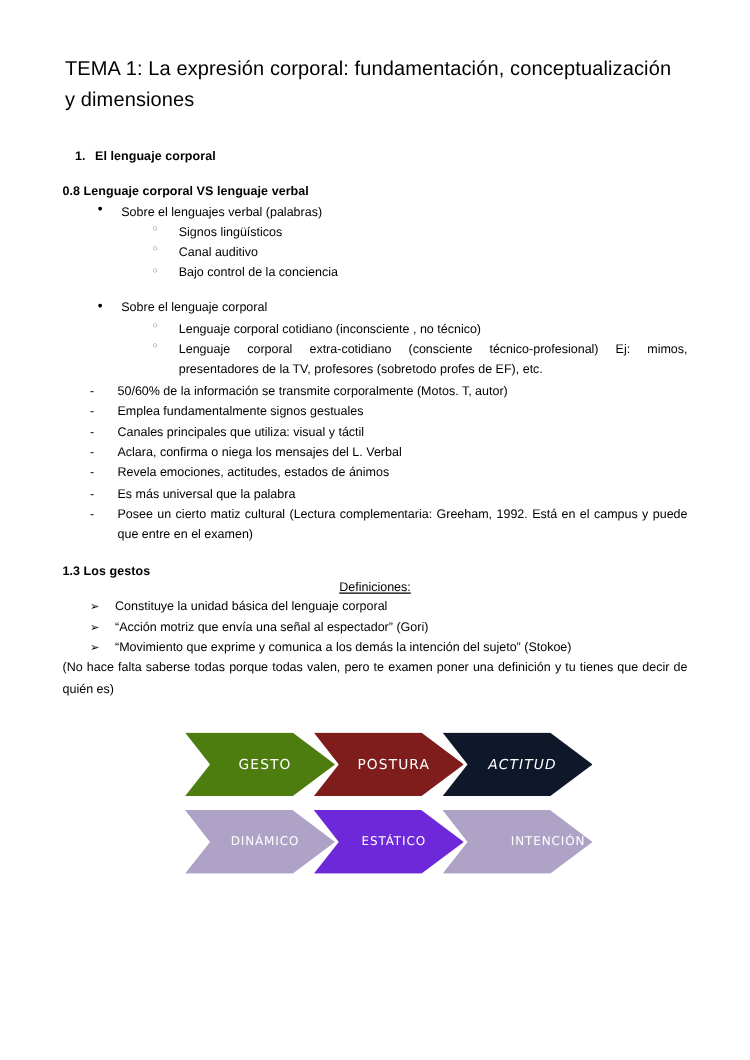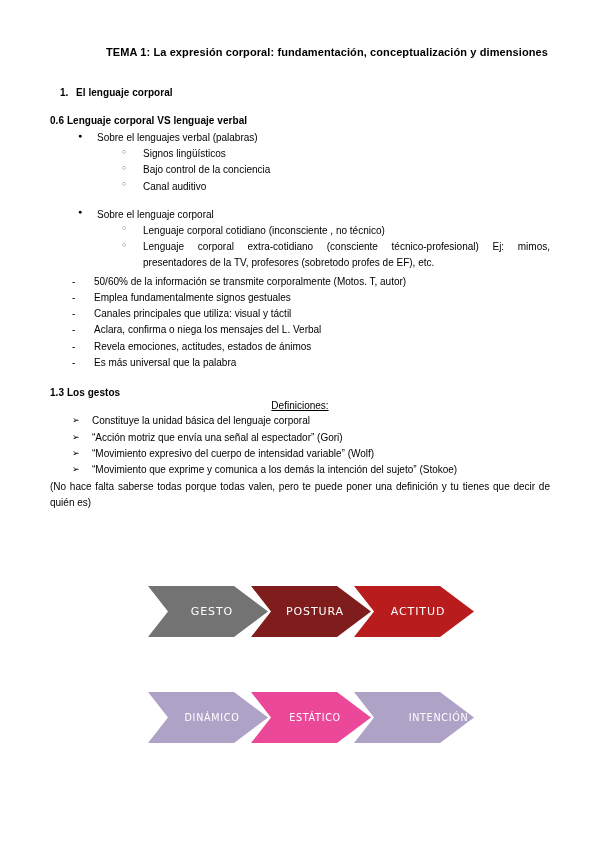--- a/index.html
+++ b/index.html
@@ -19,23 +19,23 @@
   .page {
     width: 600px;
     height: 848px;
     box-sizing: border-box;
     padding: 44px 50px 0 50px;
     position: relative;
   }
 
   
   .doc-title {
-    font-size: 11px;
-    font-weight: bold;
-    text-align: right;
+    font-size: 16px;
+    font-weight: normal;
+    text-align: left;
     line-height: 1.55;
     letter-spacing: 0.1px;
     margin: 0 0 0 0;
     padding: 0 2px;
   }
 
   
   .num-heading {
     font-size: 10px;
     font-weight: bold;
@@ -192,29 +192,29 @@
 
 <div class="page">
 
   <h1 class="doc-title">TEMA 1: La expresión corporal: fundamentación, conceptualización y dimensiones</h1>
 
   <div class="num-heading">
     <span class="num">1.</span>
     <span>El lenguaje corporal</span>
   </div>
 
-  <div class="sec-heading">0.6 Lenguaje corporal VS lenguaje verbal</div>
+  <div class="sec-heading">0.8 Lenguaje corporal VS lenguaje verbal</div>
 
   <ul class="lvl1">
     <li>
       <span>Sobre el lenguajes verbal (palabras)</span>
       <ul class="lvl2">
         <li>Signos lingüísticos</li>
+        <li>Canal auditivo</li>
         <li>Bajo control de la conciencia</li>
-        <li>Canal auditivo</li>
       </ul>
     </li>
   </ul>
 
   <ul class="lvl1" style="margin-top:12px;">
     <li>
       <span>Sobre el lenguaje corporal</span>
       <ul class="lvl2">
         <li>Lenguaje corporal cotidiano (inconsciente , no técnico)</li>
         <li>Lenguaje corporal extra-cotidiano (consciente técnico-profesional) Ej: mimos, presentadores de la TV, profesores (sobretodo profes de EF), etc.</li>
@@ -222,52 +222,52 @@
     </li>
   </ul>
 
   <ul class="dash">
     <li>50/60% de la información se transmite corporalmente (Motos. T, autor)</li>
     <li>Emplea fundamentalmente signos gestuales</li>
     <li>Canales principales que utiliza: visual y táctil</li>
     <li>Aclara, confirma o niega los mensajes del L. Verbal</li>
     <li>Revela emociones, actitudes, estados de ánimos</li>
     <li>Es más universal que la palabra</li>
+    <li>Posee un cierto matiz cultural (Lectura complementaria: Greeham, 1992. Está en el campus y puede que entre en el examen)</li>
   </ul>
 
   <div class="sec-heading tight">1.3 Los gestos</div>
   <div class="underlined">Definiciones:</div>
   <ul class="arrow">
     <li>Constituye la unidad básica del lenguaje corporal</li>
     <li>“Acción motriz que envía una señal al espectador” (Gori)</li>
-    <li>“Movimiento expresivo del cuerpo de intensidad variable” (Wolf)</li>
     <li>“Movimiento que exprime y comunica a los demás la intención del sujeto” (Stokoe)</li>
   </ul>
-  <p class="para">(No hace falta saberse todas porque todas valen, pero te puede poner una definición y tu tienes que decir de quién es)</p>
+  <p class="para">(No hace falta saberse todas porque todas valen, pero te examen poner una definición y tu tienes que decir de quién es)</p>
 
   <div class="chev-block" style="top:586px;">
     <div class="chev-row">
-      <div class="chev" style="background: #737373;">
+      <div class="chev" style="background: #4d7c0f;">
         <span class="chev-label" style="color: rgb(255, 255, 255);">GESTO</span>
       </div>
       <div class="chev" style="background: #7f1d1d;">
         <span class="chev-label" style="color: rgb(255, 255, 255);">POSTURA</span>
       </div>
-      <div class="chev" style="background: #b91c1c;">
+      <div class="chev" style="background: #0f172a; font-style: italic;">
         <span class="chev-label" style="color: rgb(255, 255, 255);">ACTITUD</span>
       </div>
     </div>
   </div>
 
-  <div class="chev-block" style="top:692px;">
+  <div class="chev-block" style="top:648px;">
     <div class="chev-row">
       <div class="chev" style="background: rgb(175, 162, 199);">
         <span class="chev-label small" style="color: rgb(255, 255, 255);">DINÁMICO</span>
       </div>
-      <div class="chev" style="background: #ec4899;">
+      <div class="chev" style="background: #6d28d9;">
         <span class="chev-label small" style="color: rgb(255, 255, 255);">ESTÁTICO</span>
       </div>
       <div class="chev" style="background: rgb(175, 162, 199);">
         <span class="chev-label small" style="color: rgb(255, 255, 255); margin-left: 41px;">INTENCIÓN</span>
       </div>
     </div>
   </div>
 
 </div>
 

